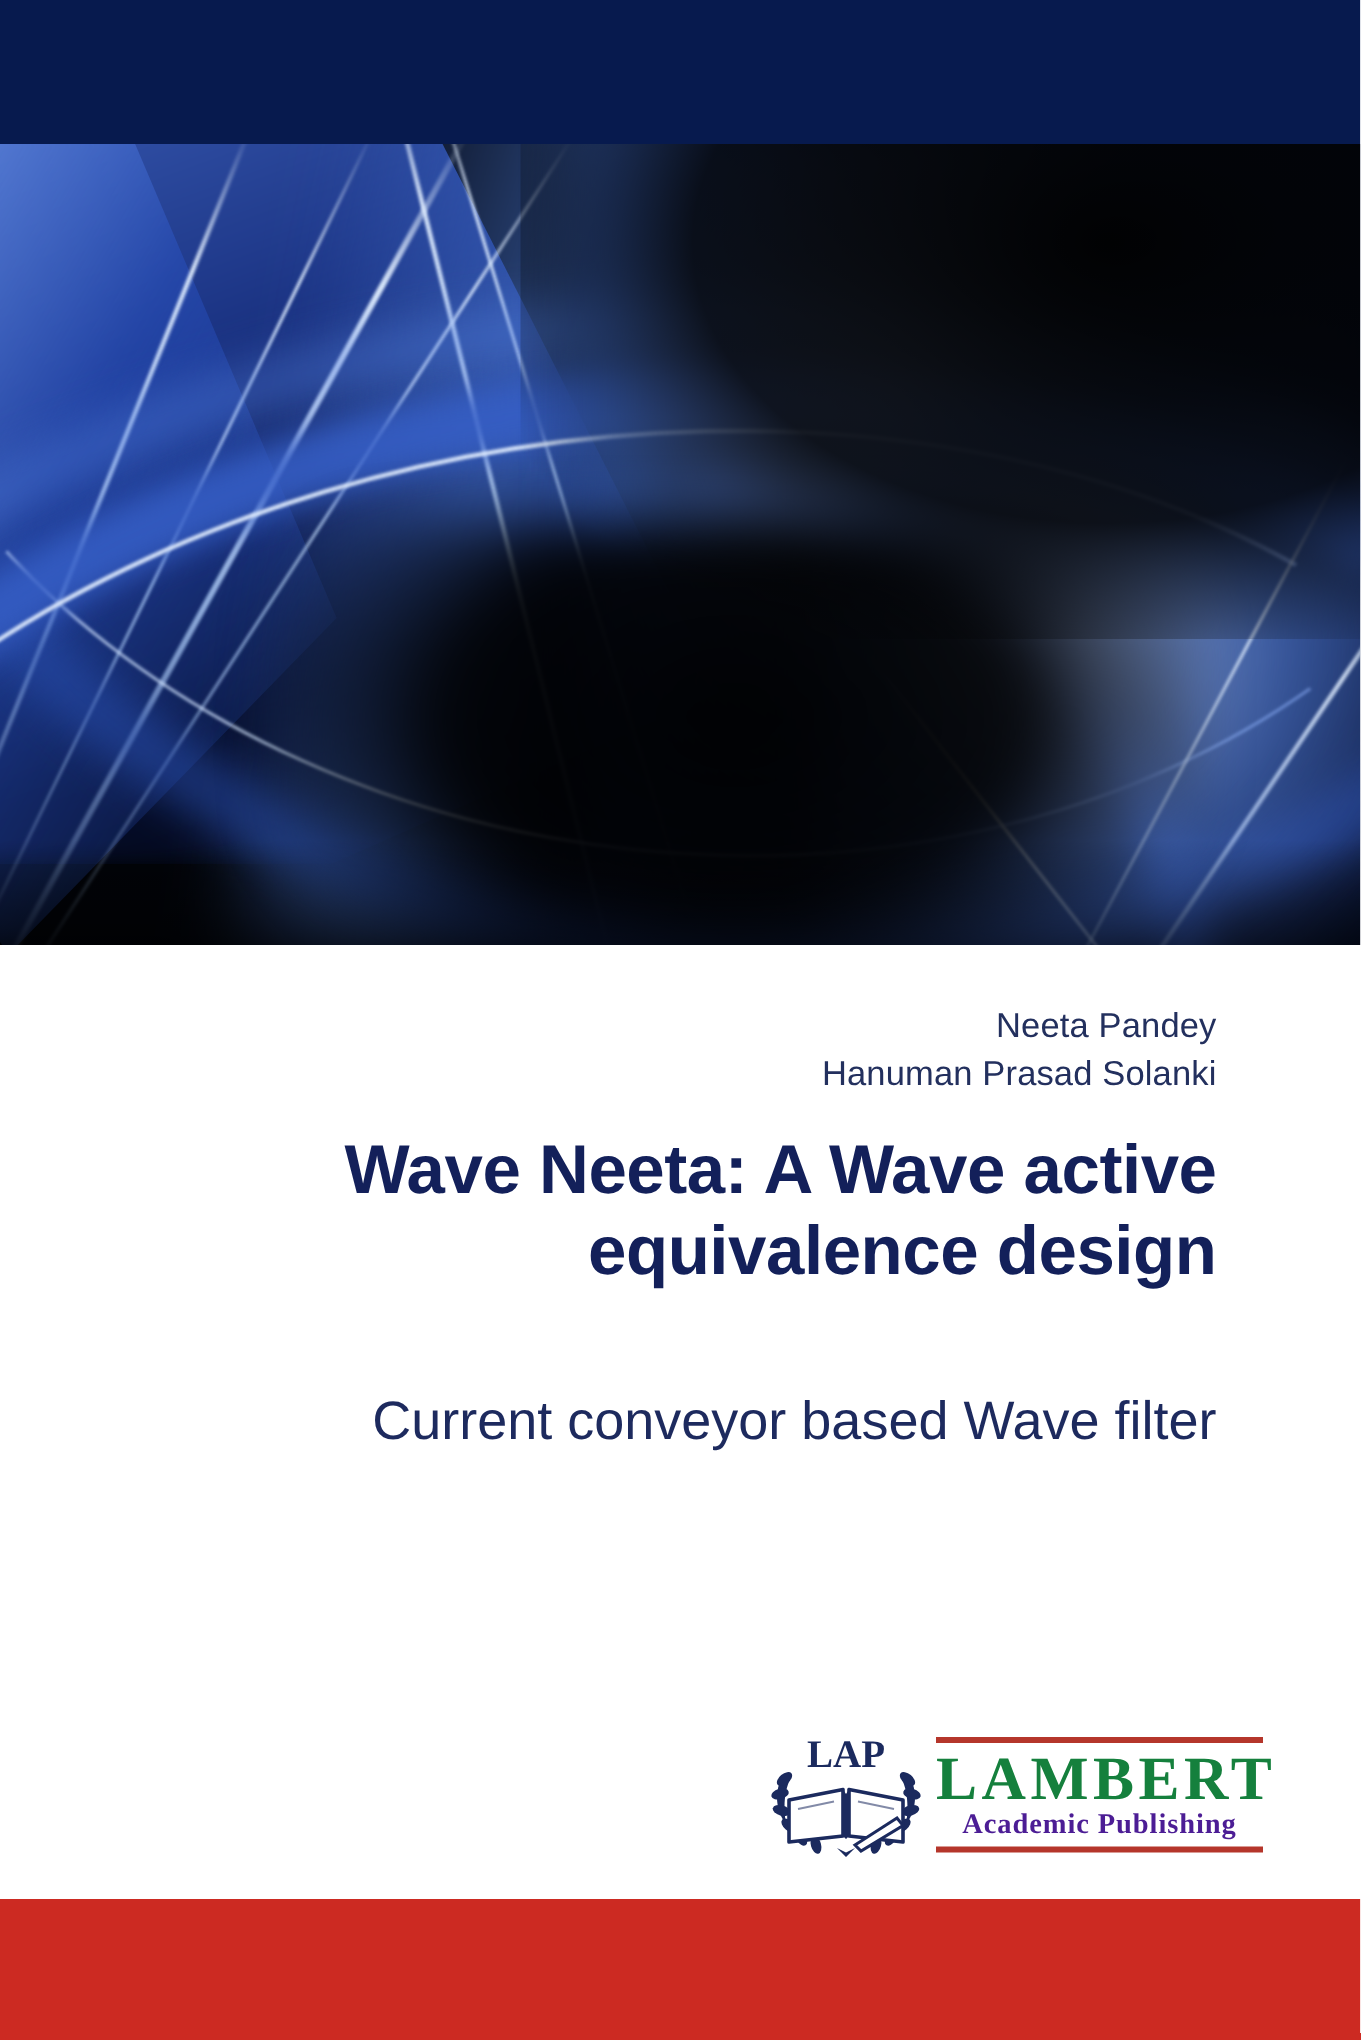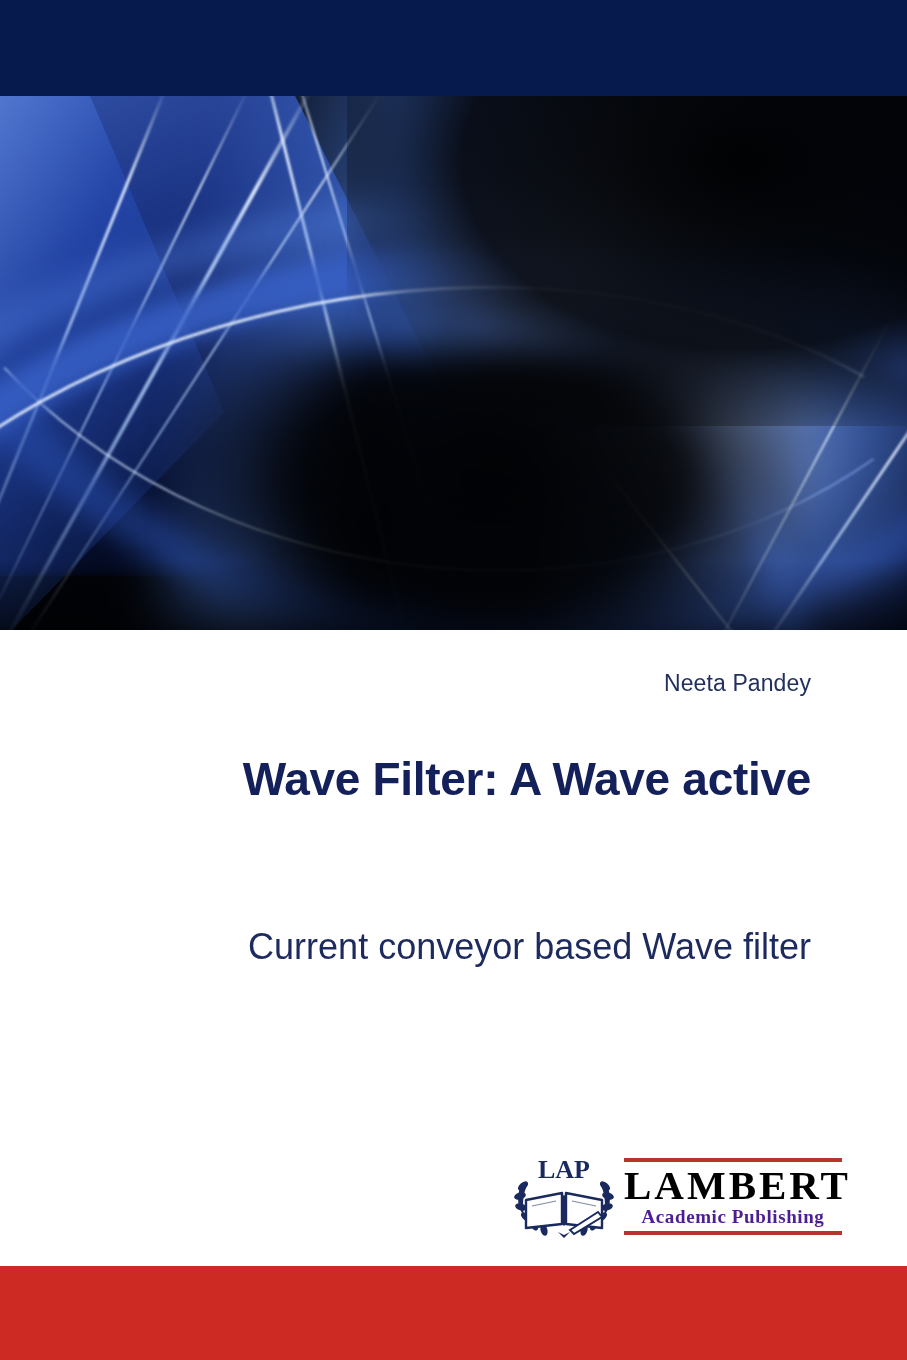--- a/index.html
+++ b/index.html
@@ -283,21 +283,21 @@
   .rule {
     height: 4px;
     background: #b5362b;
     width: 100%;
   }
   .rule-top { margin-bottom: 3px; }
   .rule-bottom { margin-top: 3px; }
   .lambert {
     font-family: "Liberation Serif", serif;
     font-weight: bold;
-    color: #000000;
+    color: #15803d;
     font-size: 41px;
     line-height: 41px;
     letter-spacing: 3.0px;
     text-align: center;
   }
   .acad {
     font-family: "Liberation Serif", serif;
     font-weight: bold;
     color: #4c1d95;
     font-size: 19px;
@@ -349,25 +349,26 @@
 
     <div class="dark-core"></div>
     <div class="dark-top-right"></div>
     <div class="vignette-bottom"></div>
   </div>
 
   <div class="text-area">
 
     <div class="authors">
       <span class="author-line">Neeta Pandey</span>
+      <span class="author-line">Hanuman Prasad Solanki</span>
     </div>
 
     <div class="title">
-      <span>Wave Filter: A Wave active</span><br>
-      <br>
+      <span>Wave Neeta: A Wave active</span><br>
+      <span>equivalence design</span><br>
     </div>
 
     <div class="subtitle">Current conveyor based Wave filter</div>
 
   </div>
 
   <div class="logo">
     <div class="logo-emblem">
       <svg viewBox="0 0 104 84" width="104" height="84" aria-hidden="true">
 

